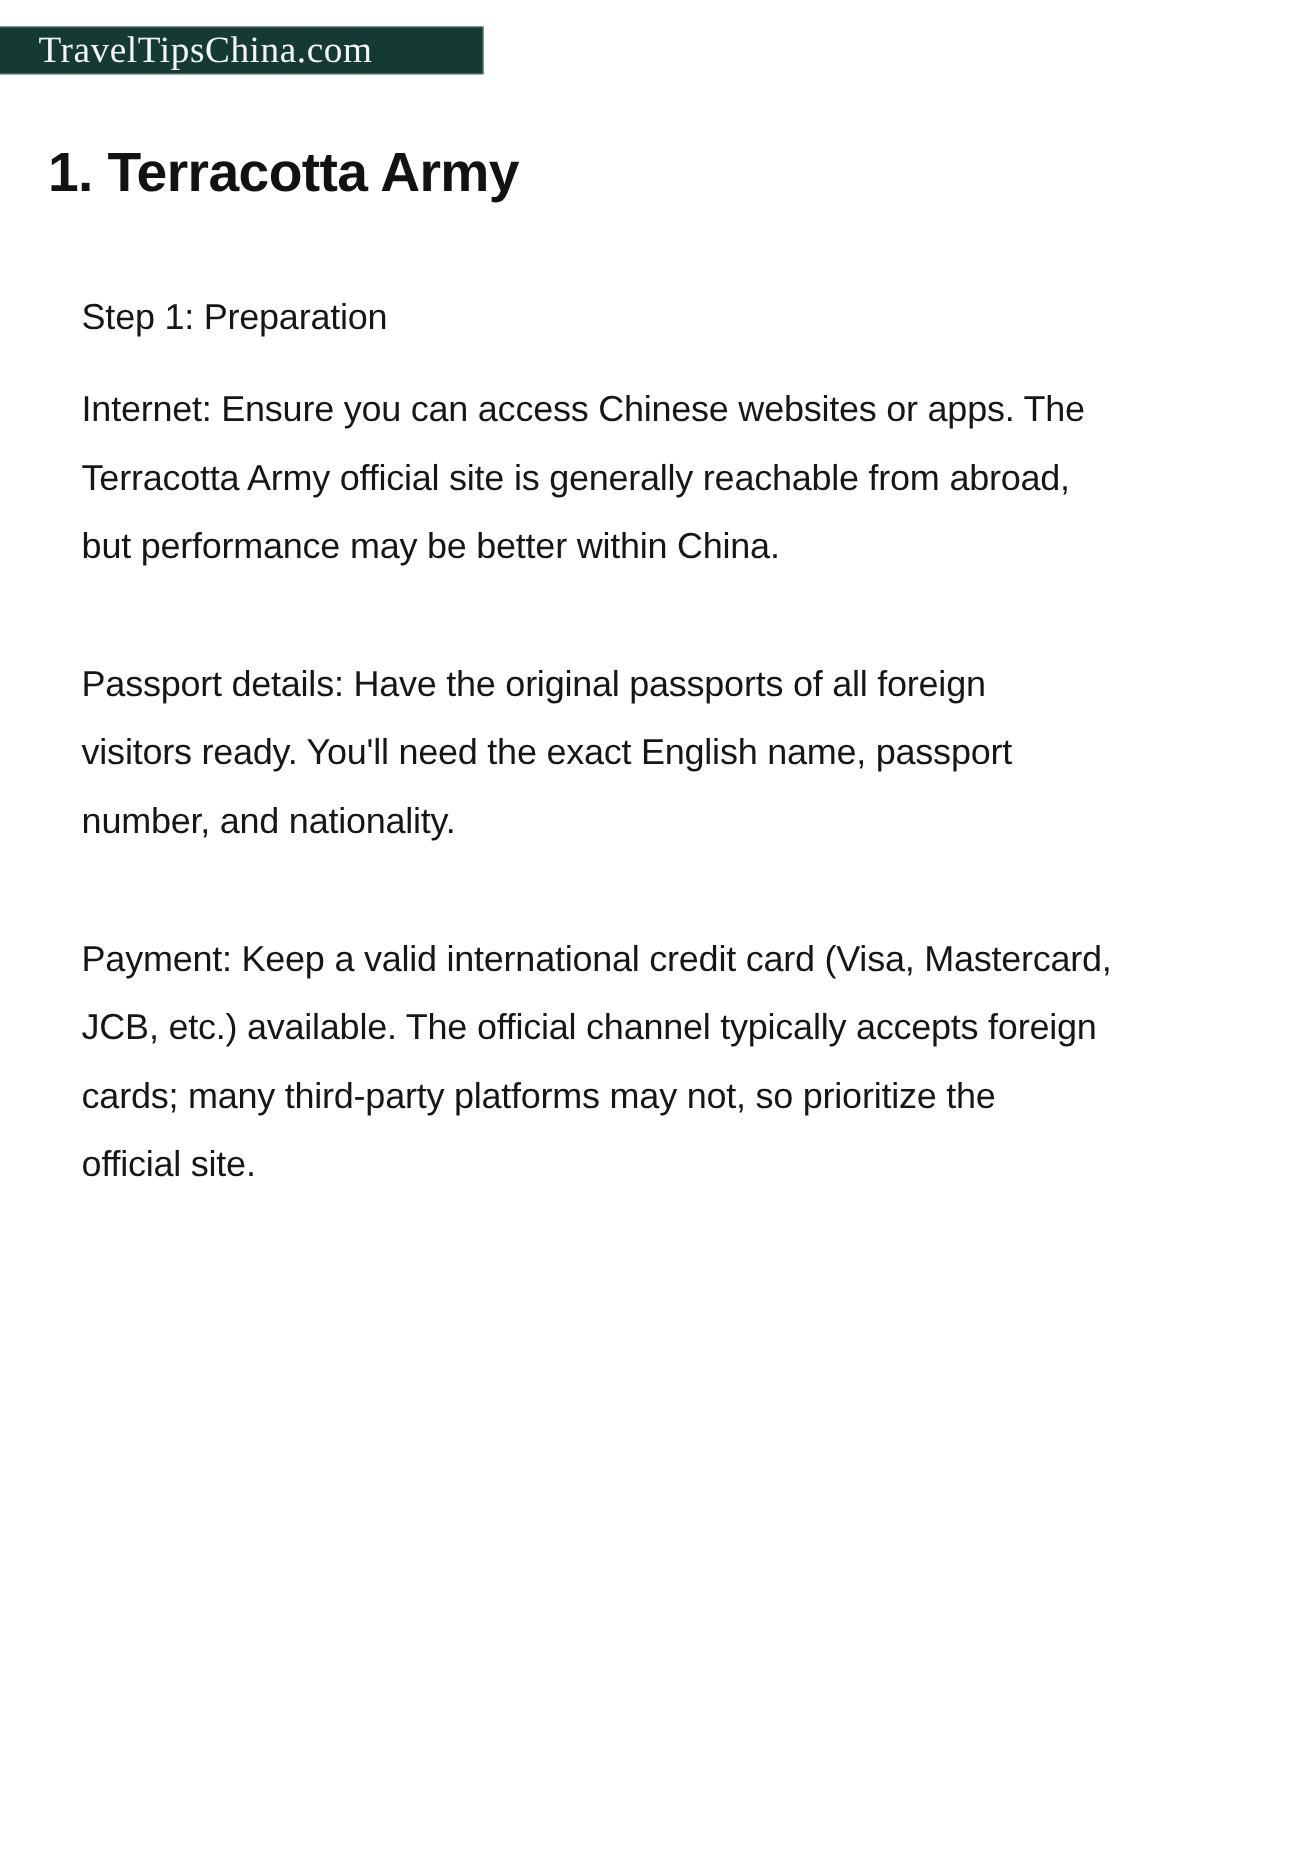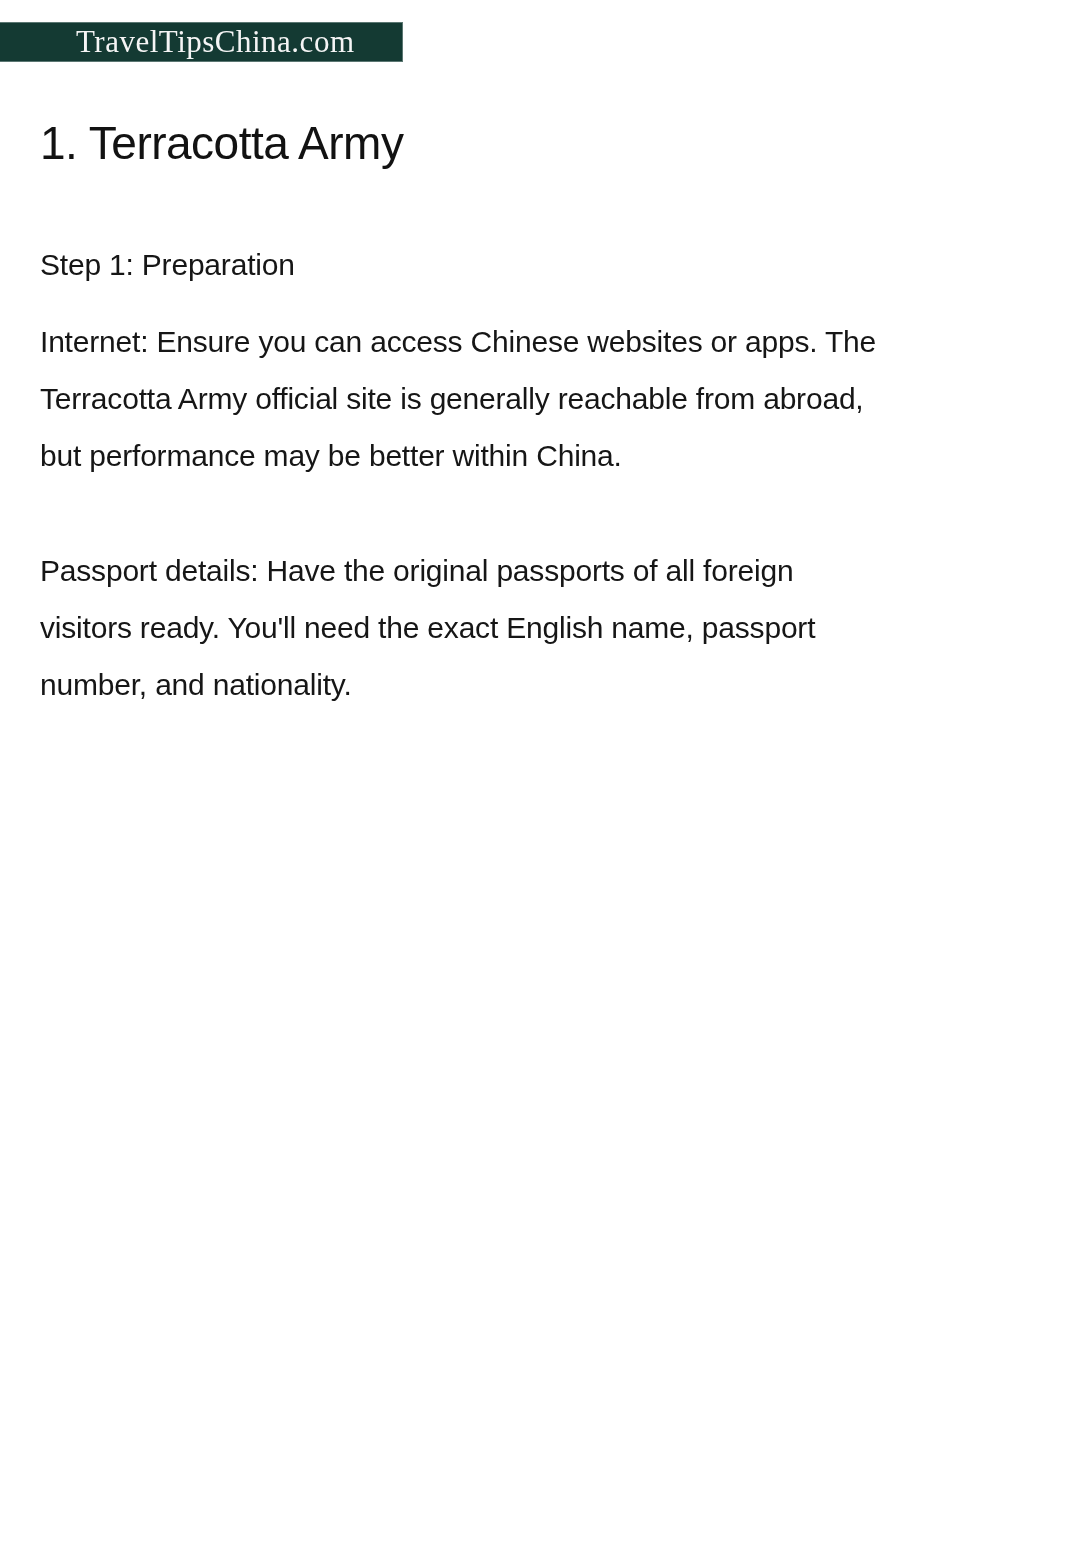--- a/index.html
+++ b/index.html
@@ -11,38 +11,38 @@
     font-family: "Liberation Sans", sans-serif;
     color: #161616;
     overflow: hidden;
   }
   .banner {
     margin-top: 22px;
     width: 403px;
     height: 40px;
     display: flex;
     align-items: center;
-    padding-left: 76px;
+    padding-left: 32px;
     border: 1px solid rgba(150, 170, 165, 0.55);
     border-left: none;
     font-family: "Liberation Serif", serif;
     font-size: 31px;
     letter-spacing: 0.5px;
     white-space: nowrap;
   }
   h1.page-title {
     margin: 51px 16px 0 40px;
     font-size: 46px;
     line-height: 60px;
-    font-weight: 400;
+    font-weight: 700;
     letter-spacing: -0.5px;
     color: #121212;
   }
   .content {
-    margin: 63px 0 0 40px;
+    margin: 63px 0 0 68px;
     width: 990px;
   }
   .step-heading {
     font-size: 30px;
     line-height: 57px;
     margin: 0 0 20px 0;
     letter-spacing: -0.2px;
   }
   p.para {
     font-size: 30px;
@@ -62,13 +62,17 @@
 <h1 class="page-title">1. Terracotta Army</h1>
 
 <main class="content">
   <p class="step-heading">Step 1: Preparation</p>
   <p class="para">Internet: Ensure you can access Chinese websites or apps. The
 Terracotta Army official site is generally reachable from abroad,
 but performance may be better within China.</p>
   <p class="para">Passport details: Have the original passports of all foreign
 visitors ready. You'll need the exact English name, passport
 number, and nationality.</p>
+  <p class="para">Payment: Keep a valid international credit card (Visa, Mastercard,
+JCB, etc.) available. The official channel typically accepts foreign
+cards; many third-party platforms may not, so prioritize the
+official site.</p>
 </main>
 
 </body></html>

